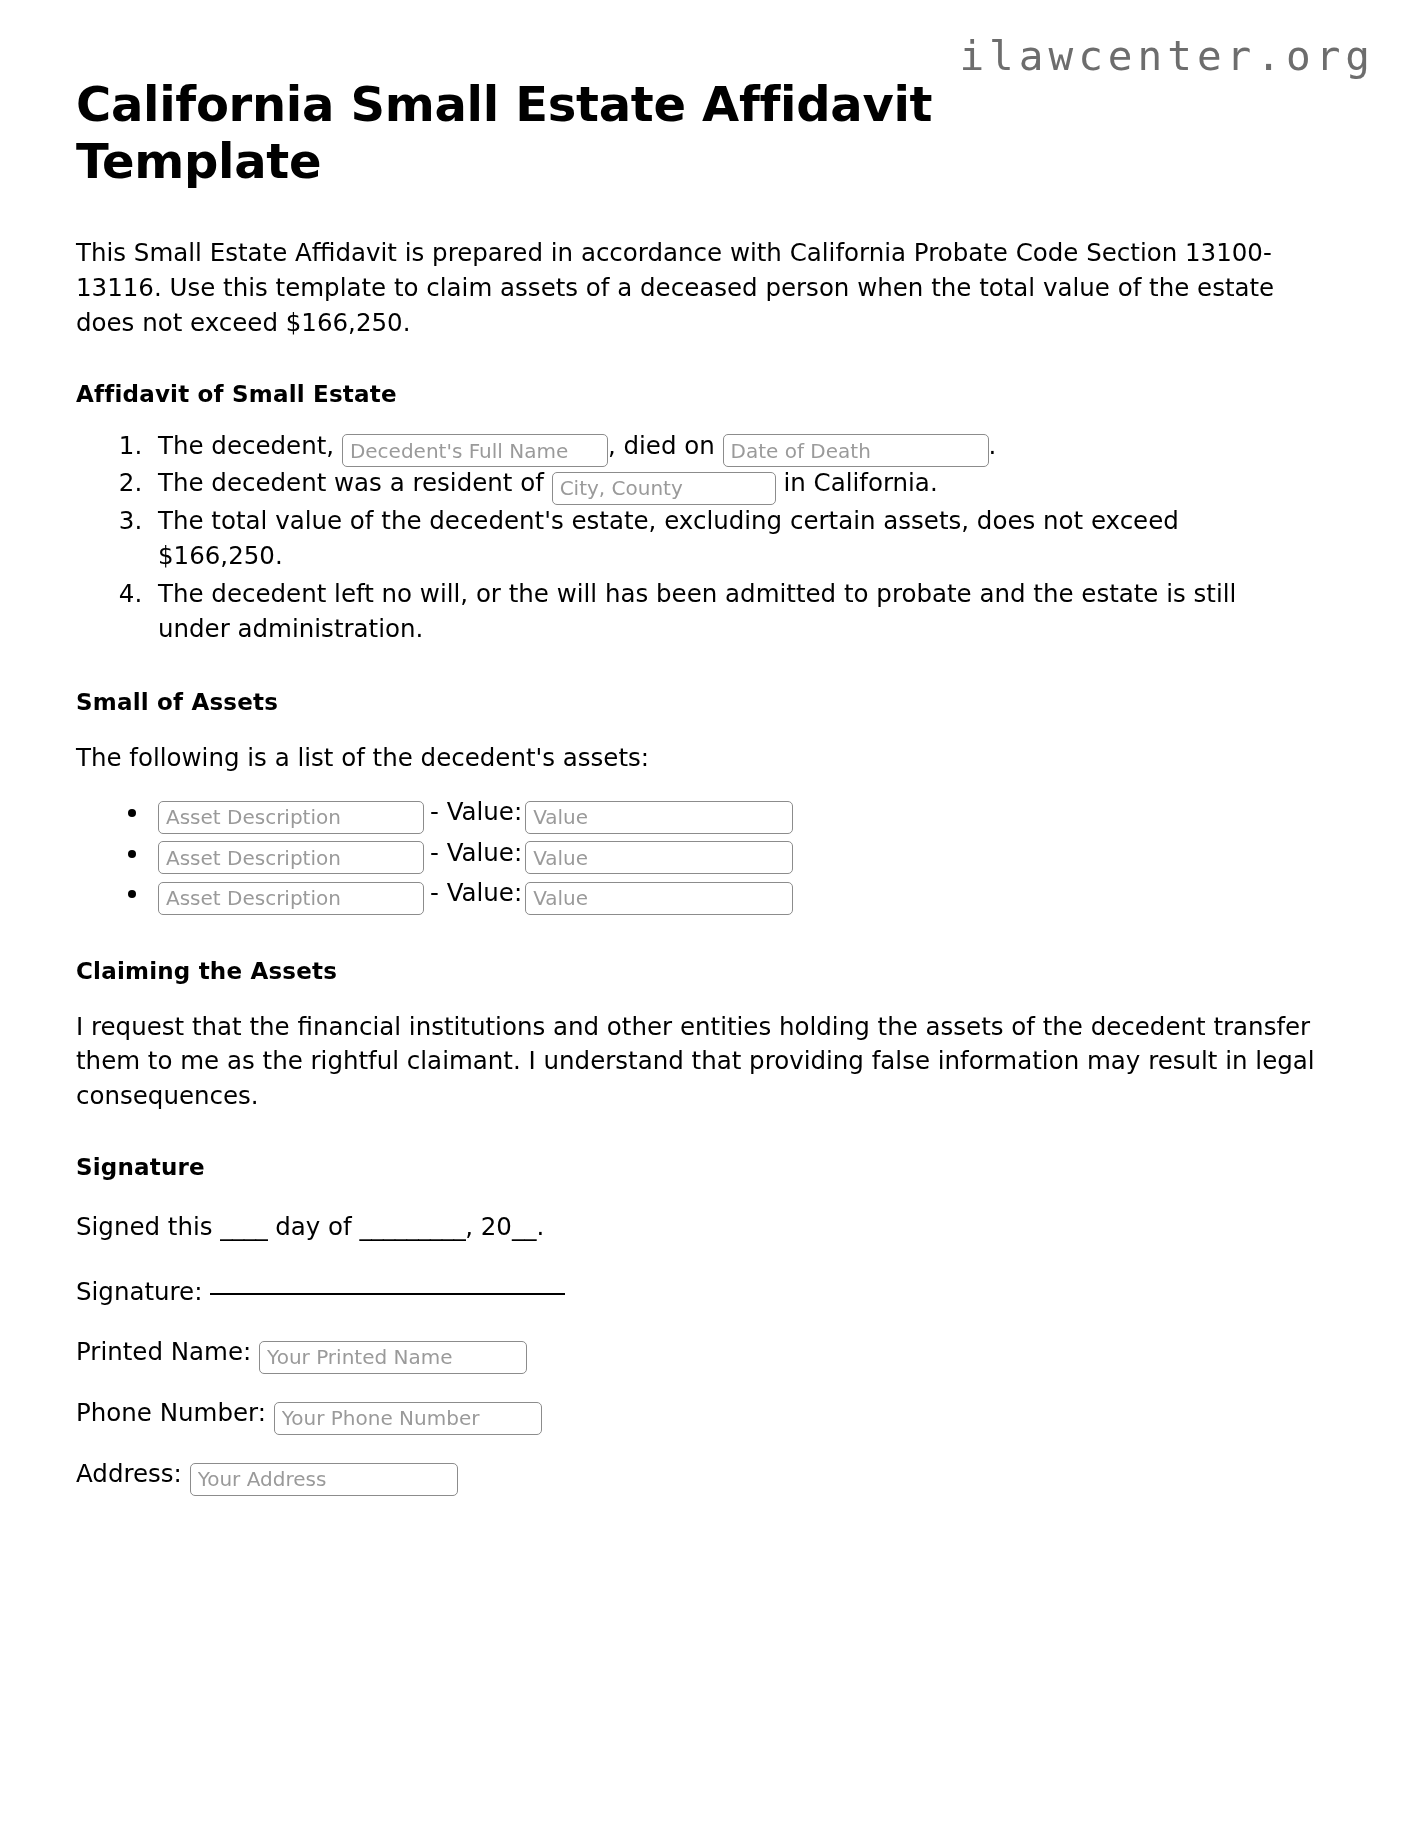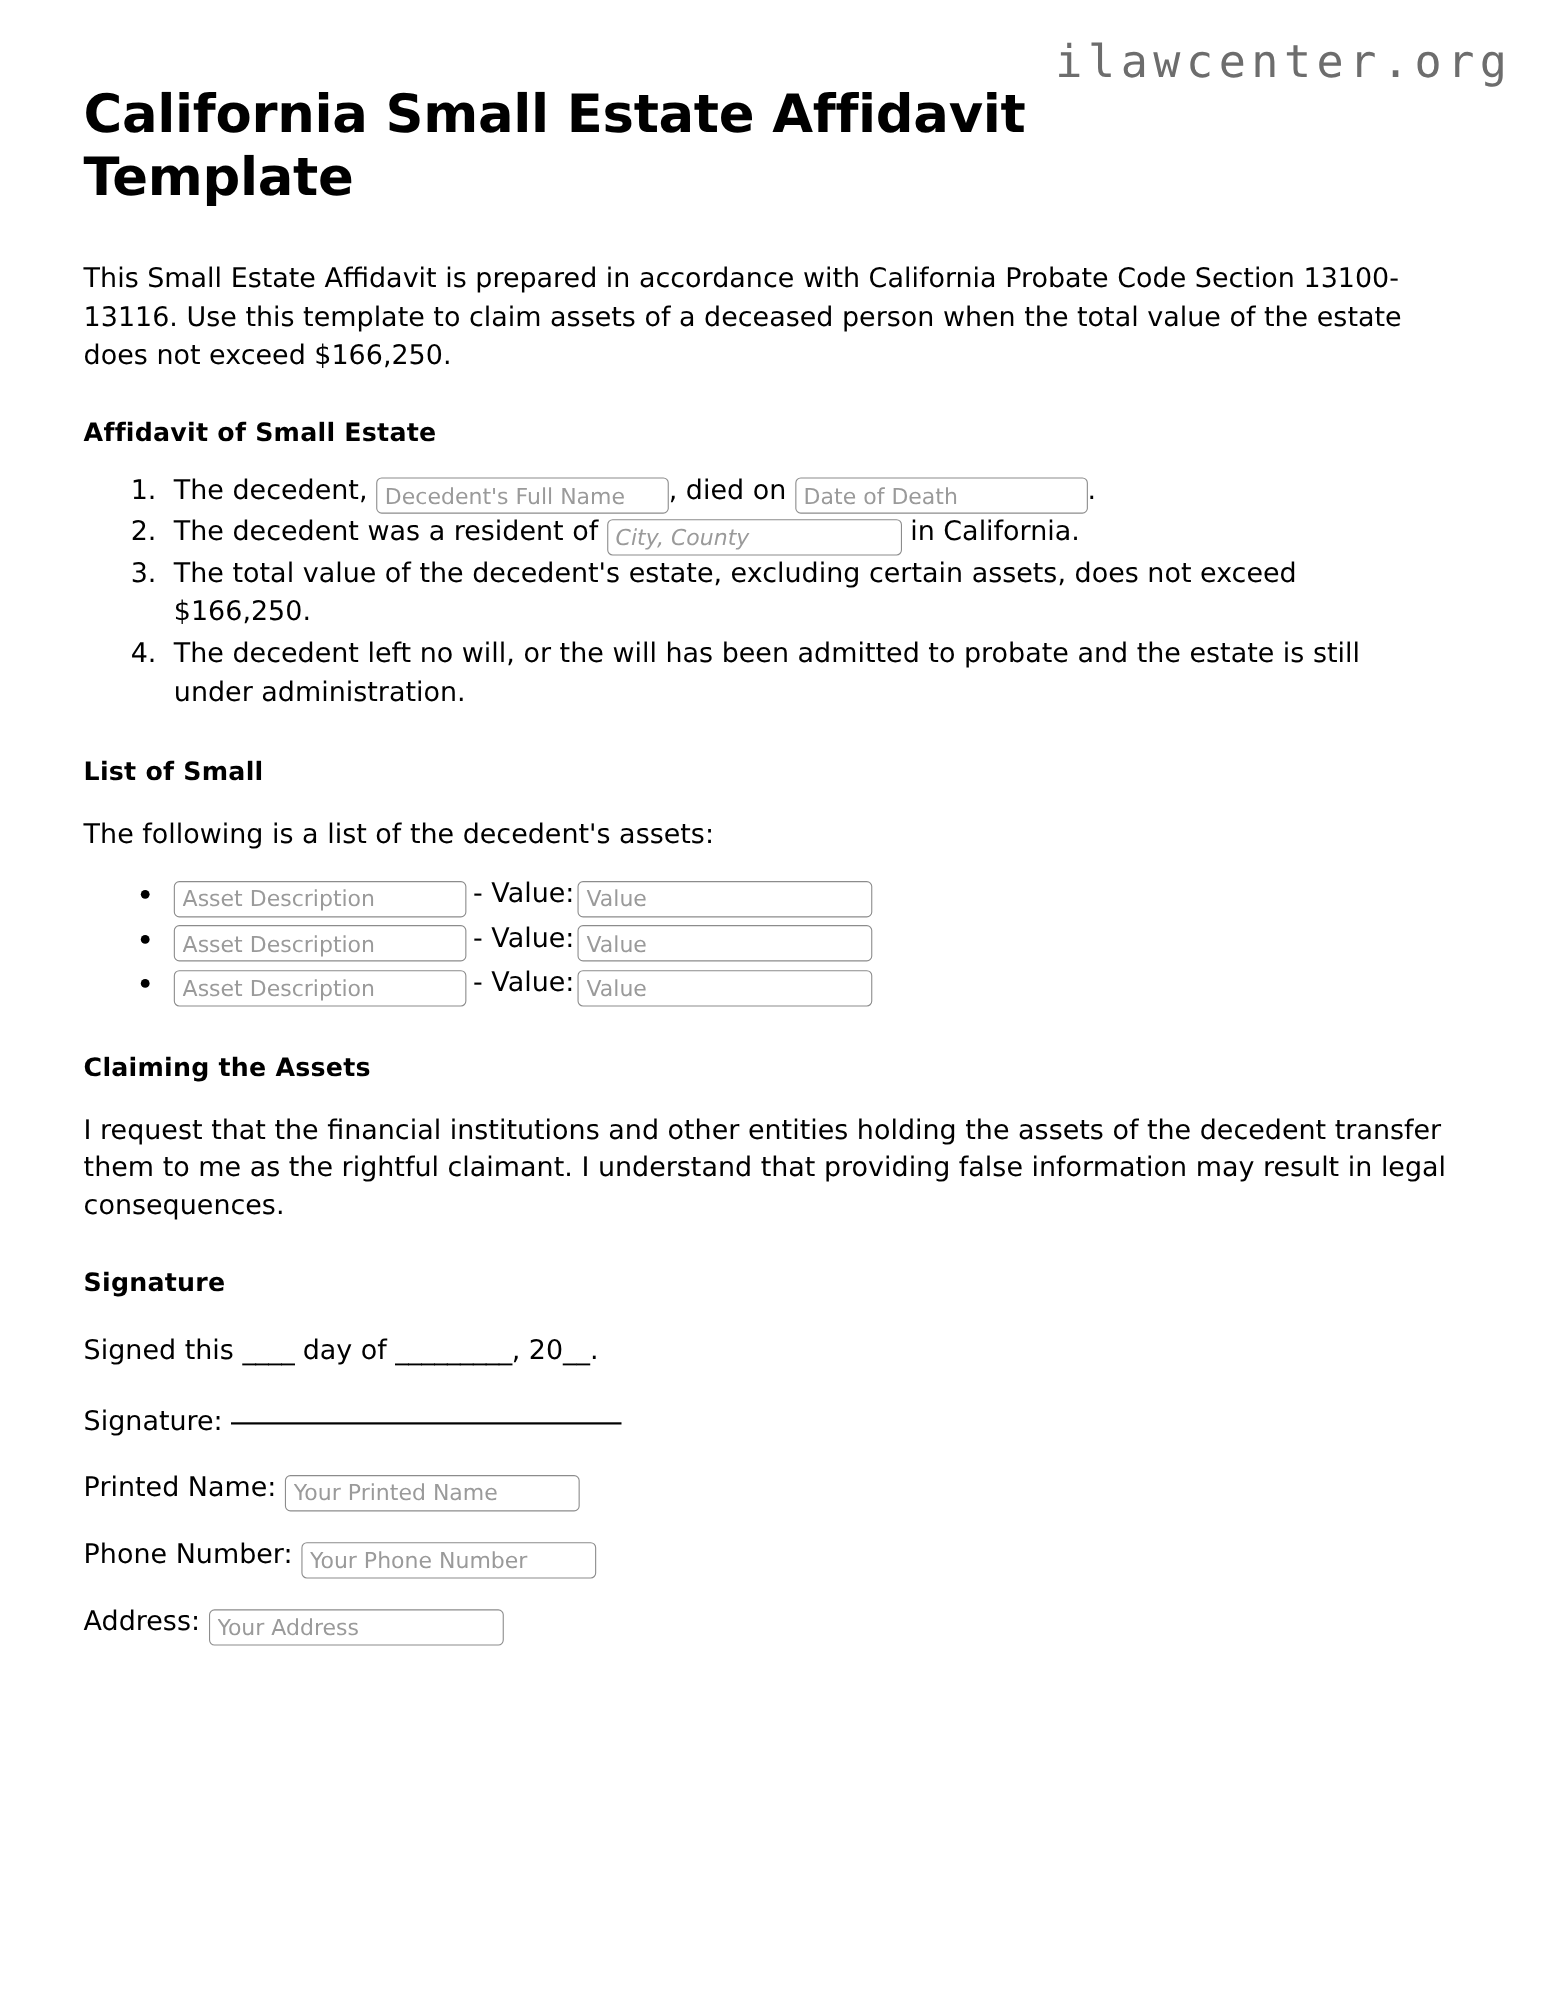--- a/index.html
+++ b/index.html
@@ -95,21 +95,21 @@
     position: relative;
     top: 4px;
   }
   .field::placeholder {
     color: #9a9a9a;
     opacity: 1;
   }
   .w-name     { width: 268px; }
   .w-dec      { width: 266px; }
   .w-death    { width: 266px; }
-  .w-city     { width: 268px; font-style: italic; }
+  .w-city     { width: 224px; }
   .w-asset    { width: 266px; }
   .w-value    { width: 268px; }
   .w-printed  { width: 268px; }
   .w-address  { width: 268px; }
   .w-phone    { width: 268px; }
 
   
   .declare {
     margin: 0;
     padding-top: 33px;
@@ -200,21 +200,21 @@
         <input class="field w-death" type="text" placeholder="Date of Death" style=""><span>.</span></li>
 
       <li><span>The decedent was a resident of</span>
         <input class="field w-city" type="text" placeholder="City, County" style=""> <span>in California.</span></li>
 
       <li>The total value of the decedent's estate, excluding certain assets, does not exceed $166,250.</li>
 
       <li>The decedent left no will, or the will has been admitted to probate and the estate is still under administration.</li>
     </ol>
 
-    <h2 class="section">List of Small</h2>
+    <h2 class="section">Small of Assets</h2>
 
     <p class="body">The following is a list of the decedent's assets:</p>
 
     <ul class="assets">
       <li><input class="field w-asset" type="text" placeholder="Asset Description" style=""><span class="value-label">- Value:</span><input class="field w-value" type="text" placeholder="Value" style=""></li>
       <li><input class="field w-asset" type="text" placeholder="Asset Description" style=""><span class="value-label">- Value:</span><input class="field w-value" type="text" placeholder="Value" style=""></li>
       <li><input class="field w-asset" type="text" placeholder="Asset Description" style=""><span class="value-label">- Value:</span><input class="field w-value" type="text" placeholder="Value" style=""></li>
     </ul>
 
     <h2 class="section">Claiming the Assets</h2>

